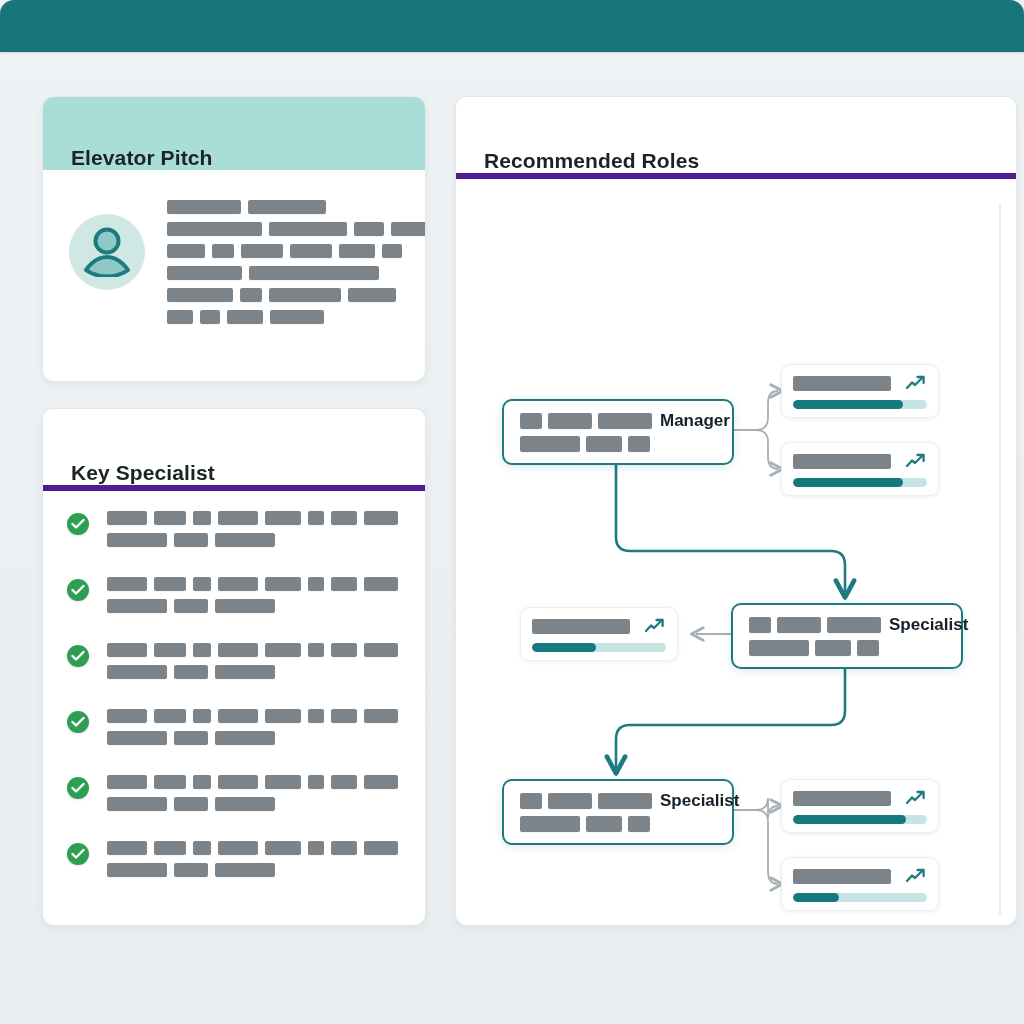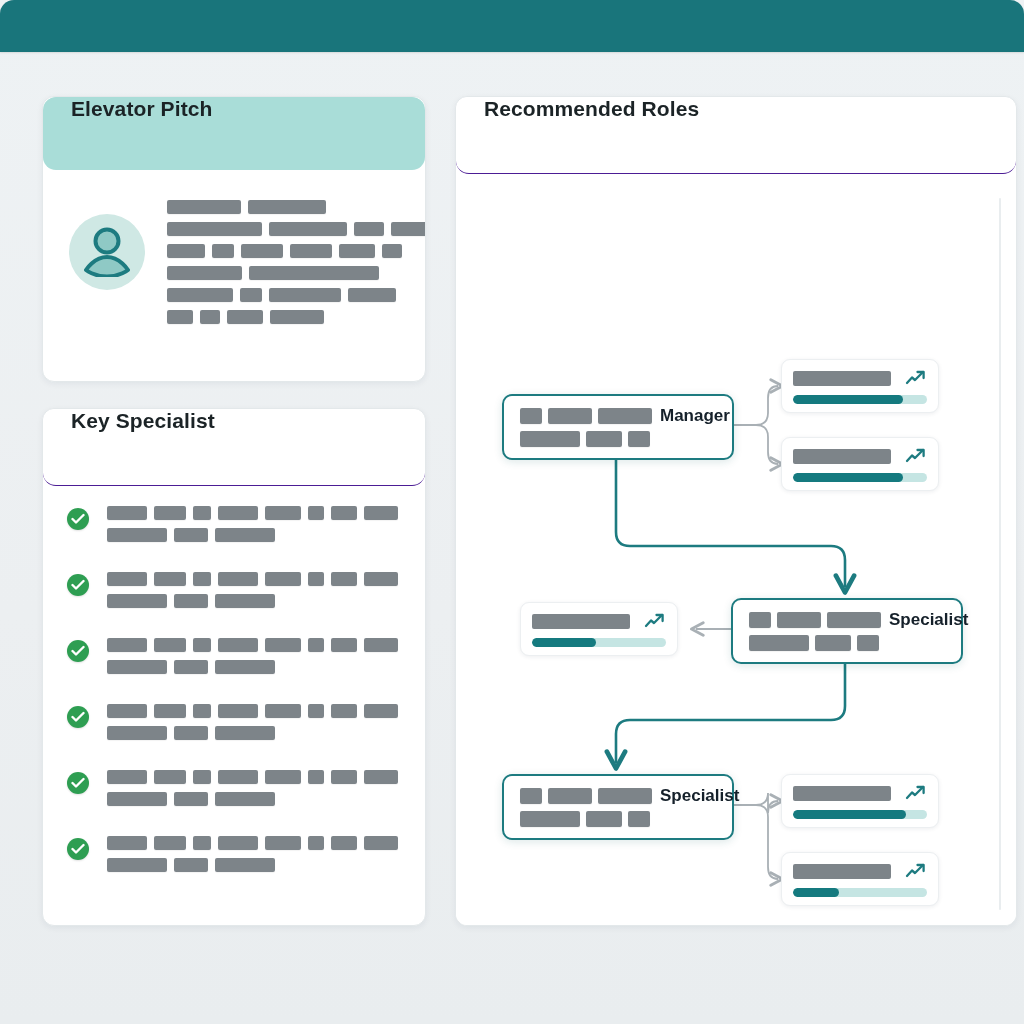--- a/index.html
+++ b/index.html
@@ -24,28 +24,27 @@
   
   .card{
     position:absolute;
     background:#ffffff;
     border:1px solid #e3e8ea;
     border-radius:12px;
     box-shadow:0 2px 6px rgba(20,40,60,.06);
     overflow:hidden;
   }
   .card-head{
-    display:flex;align-items:flex-start;
+    display:flex;align-items:flex-end;
     padding:0 28px;
     font-size:21px;font-weight:700;color:#1b2326;
     letter-spacing:.1px;
-    border-radius:13px;
   }
   .head-teal{background:#a9ddd8;height:73px;}
-  .head-plain{background:#ffffff;height:76px;border-bottom:1px solid #4c1d95;}
+  .head-plain{background:#ffffff;height:76px;border-bottom:6px solid #4c1d95;}
   .card-body{background:#fff;}
 
   
   .sk{
     display:inline-block;
     height:14px;
     background:#7d8489;
     border-radius:2px;
     vertical-align:middle;
     box-shadow:0 1px 1px rgba(0,0,0,.05);

